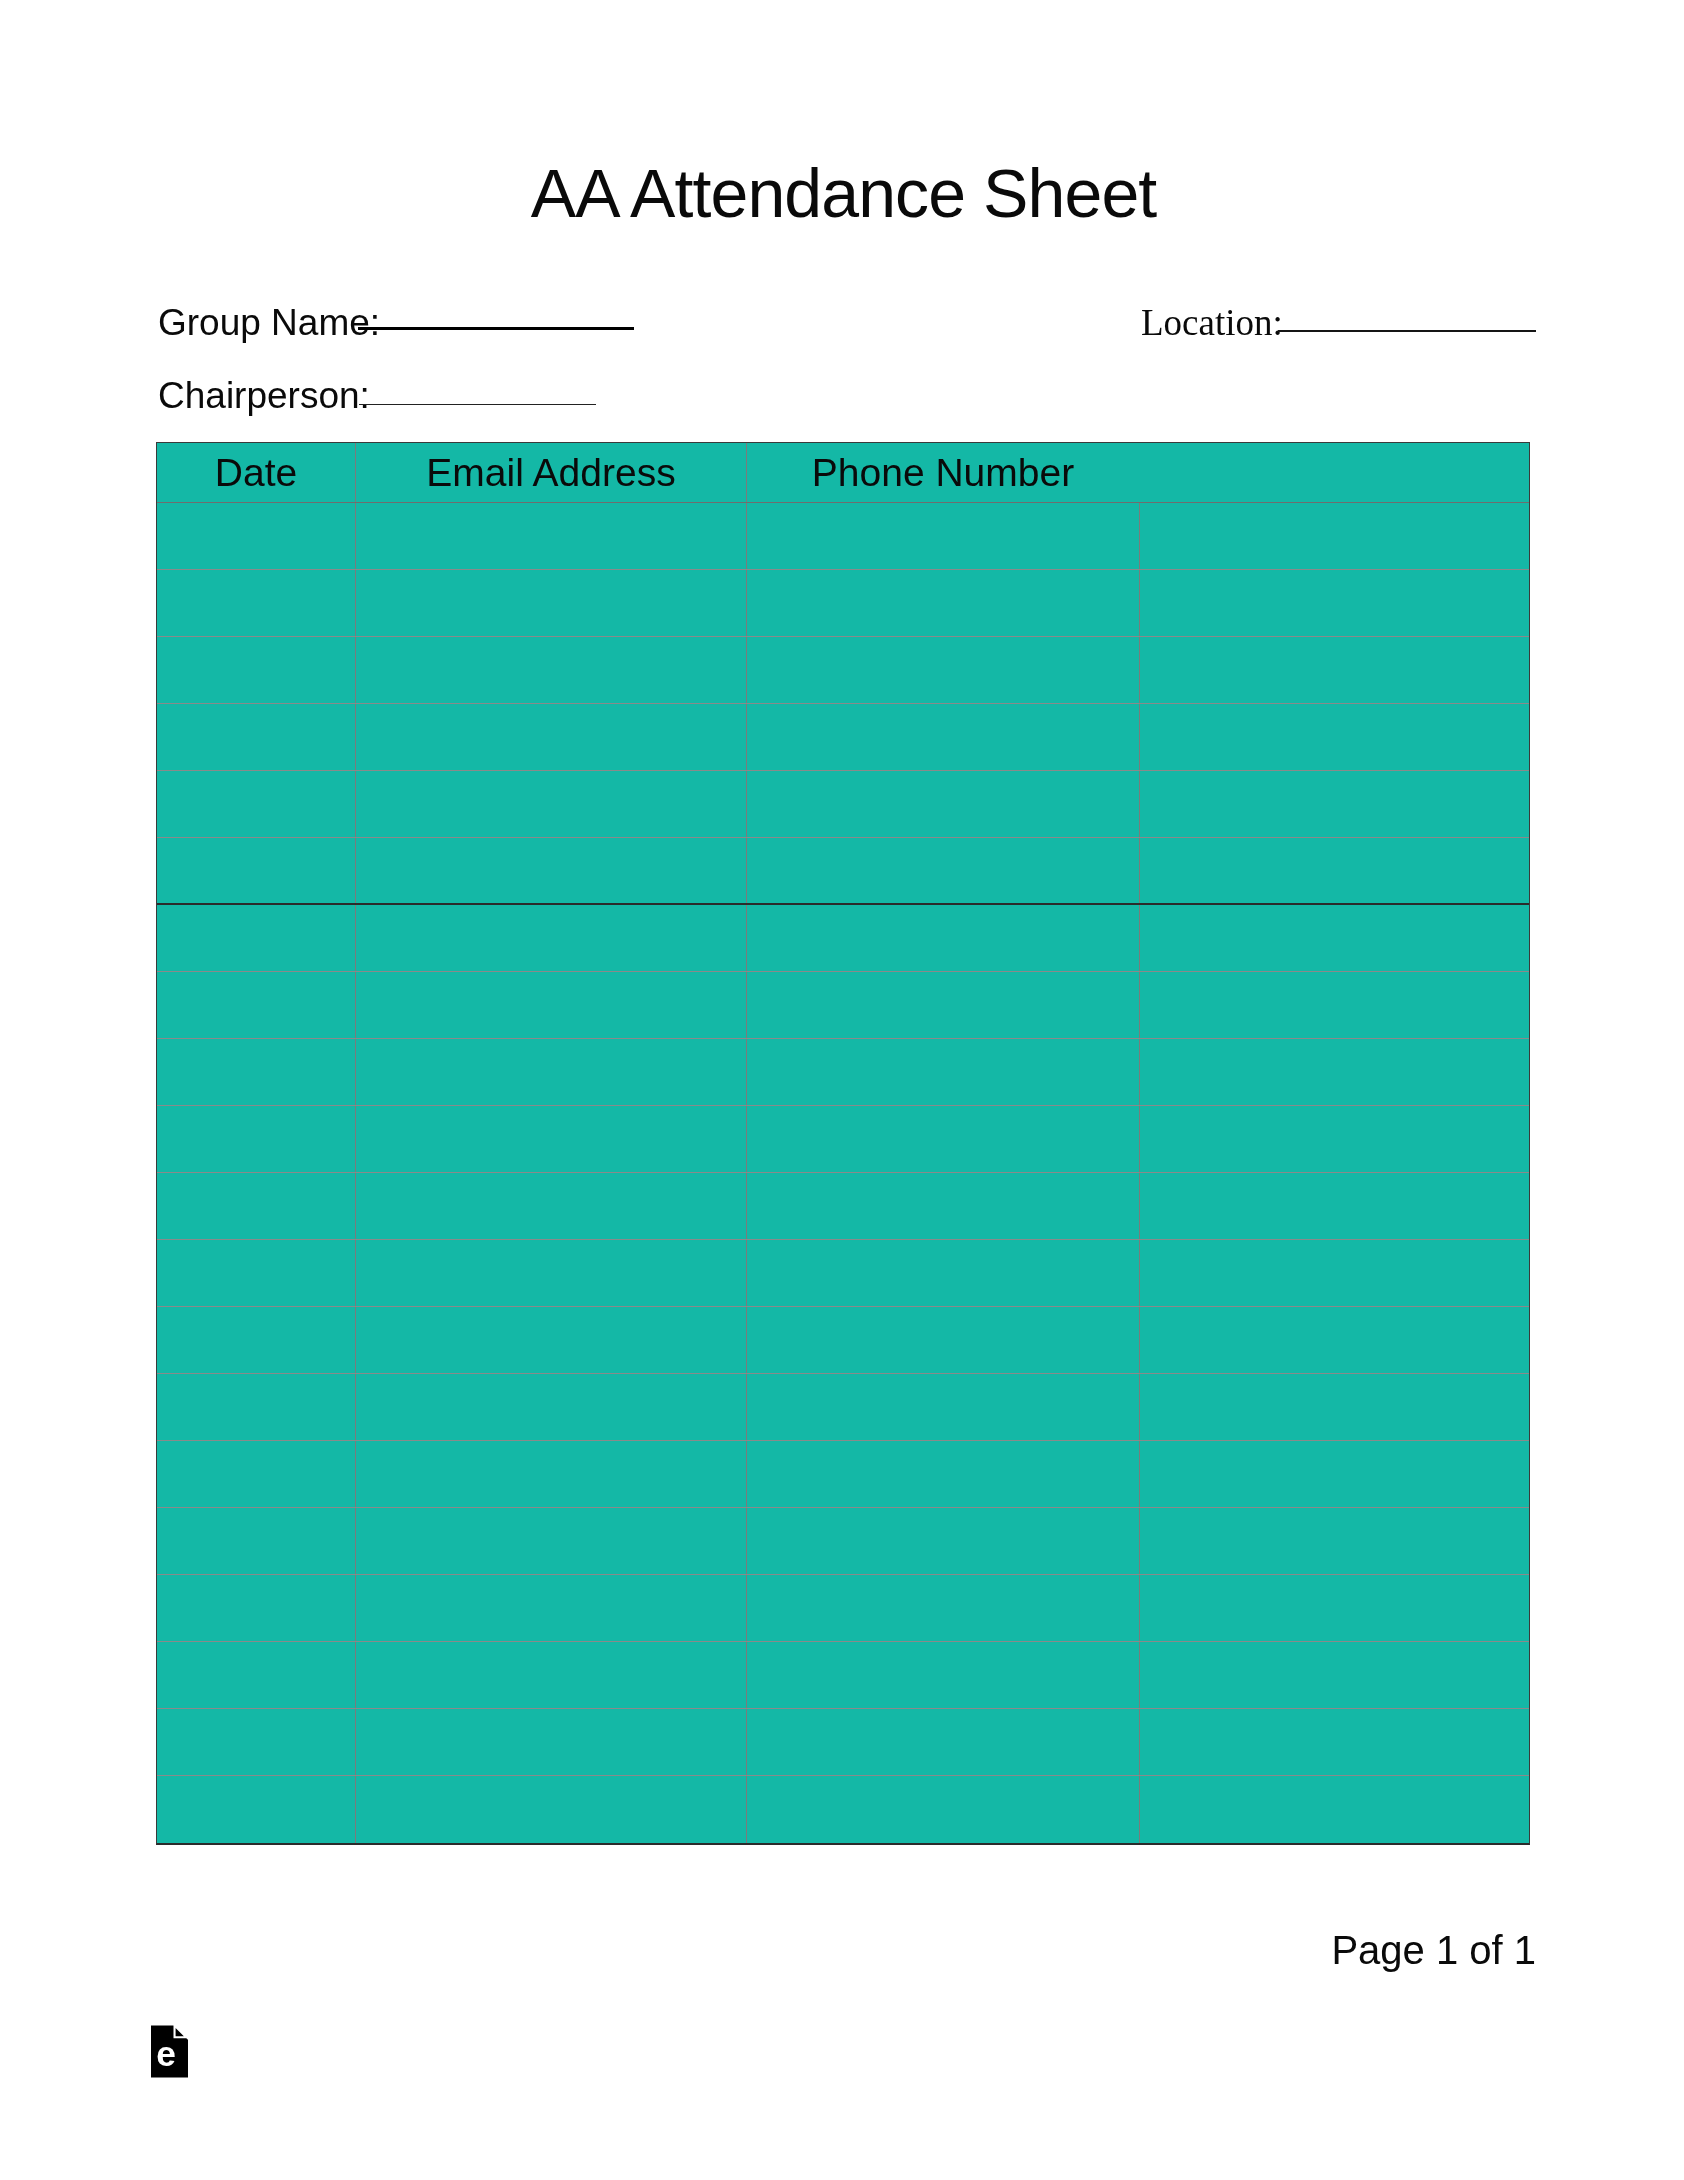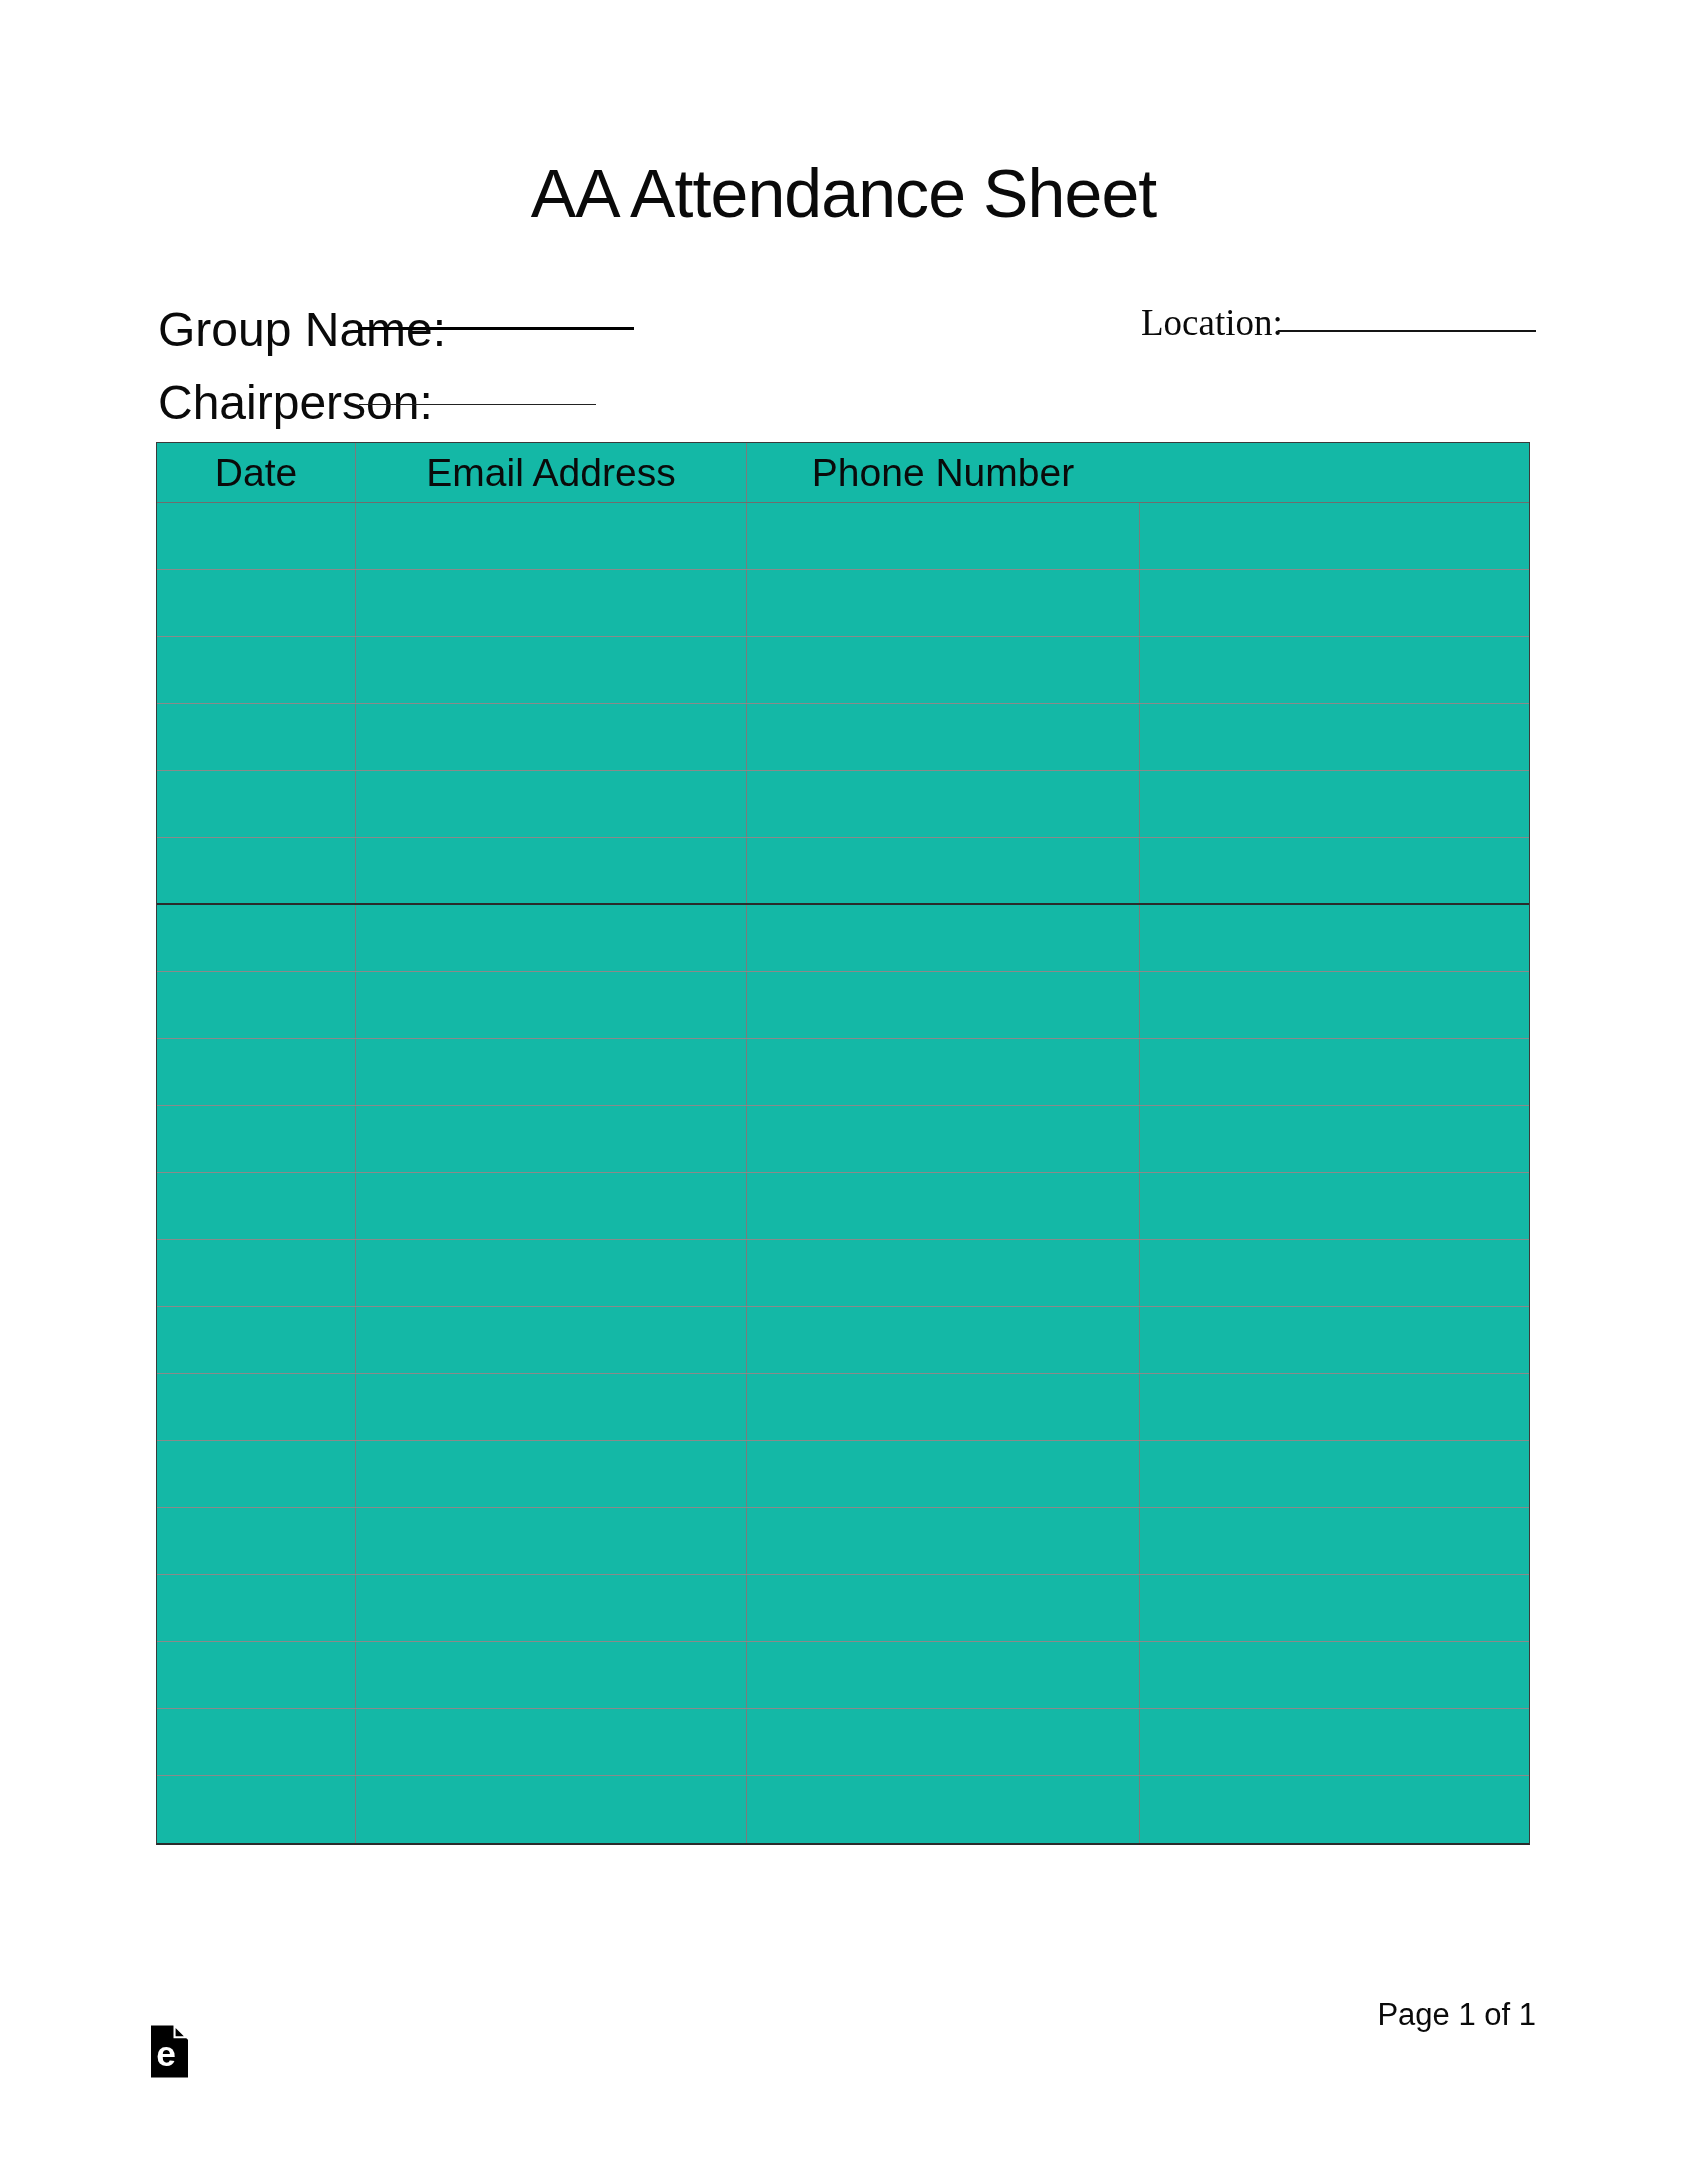--- a/index.html
+++ b/index.html
@@ -16,21 +16,21 @@
     color:var(--text);
   }
   .page{position:absolute;inset:0;background:#fff;padding-left:24px;}
 
   .title{
     position:absolute;left:156px;top:158px;width:1375px;
     text-align:center;font-size:68px;line-height:1.05;
     letter-spacing:-0.9px;color:var(--text);white-space:nowrap;
   }
 
-  .label{position:absolute;font-size:48px;color:var(--text);white-space:nowrap;}
+  .label{position:absolute;font-size:37px;color:var(--text);white-space:nowrap;}
   .label.serif{font-family:"Liberation Serif","DejaVu Serif",serif;font-size:37px;}
   .fill-line{position:absolute;height:0;}
   .line-group{left:358px;top:327px;width:276px;border-bottom:3.4px solid #000;}
   .line-location{left:1278px;top:330px;width:258px;border-bottom:2.6px solid #151515;}
   .line-chair{left:359px;top:404px;width:237px;border-bottom:1.7px solid #222;}
 
   .att-table{
     position:absolute;left:156px;top:442px;width:1374px;
     border:1.7px solid var(--table-border);
     border-bottom:2.6px solid var(--heavy-line);
@@ -46,22 +46,22 @@
   }
   .t-cell:first-child{border-left:none;}
   .t-cell:nth-child(1){width:198px;}
   .t-cell:nth-child(2){width:391px;}
   .t-cell:nth-child(3){width:393px;}
   .t-cell:nth-child(4){flex:1;}
   .t-header .t-cell{color:var(--text);}
 
   .logo{position:absolute;left:151px;top:2025px;width:37px;height:53px;}
   .page-num{
-    position:absolute;right:149px;top:1997px;
-    font-size:31px;color:var(--text);white-space:nowrap;
+    position:absolute;right:149px;top:1928px;
+    font-size:40px;color:var(--text);white-space:nowrap;
   }
 </style>
 </head>
 <body>
 
 <div class="page">
 
   <div class="title">AA Attendance Sheet</div>
 
   <div class="label" style="left:158px;top:302px;">Group Name:</div>

